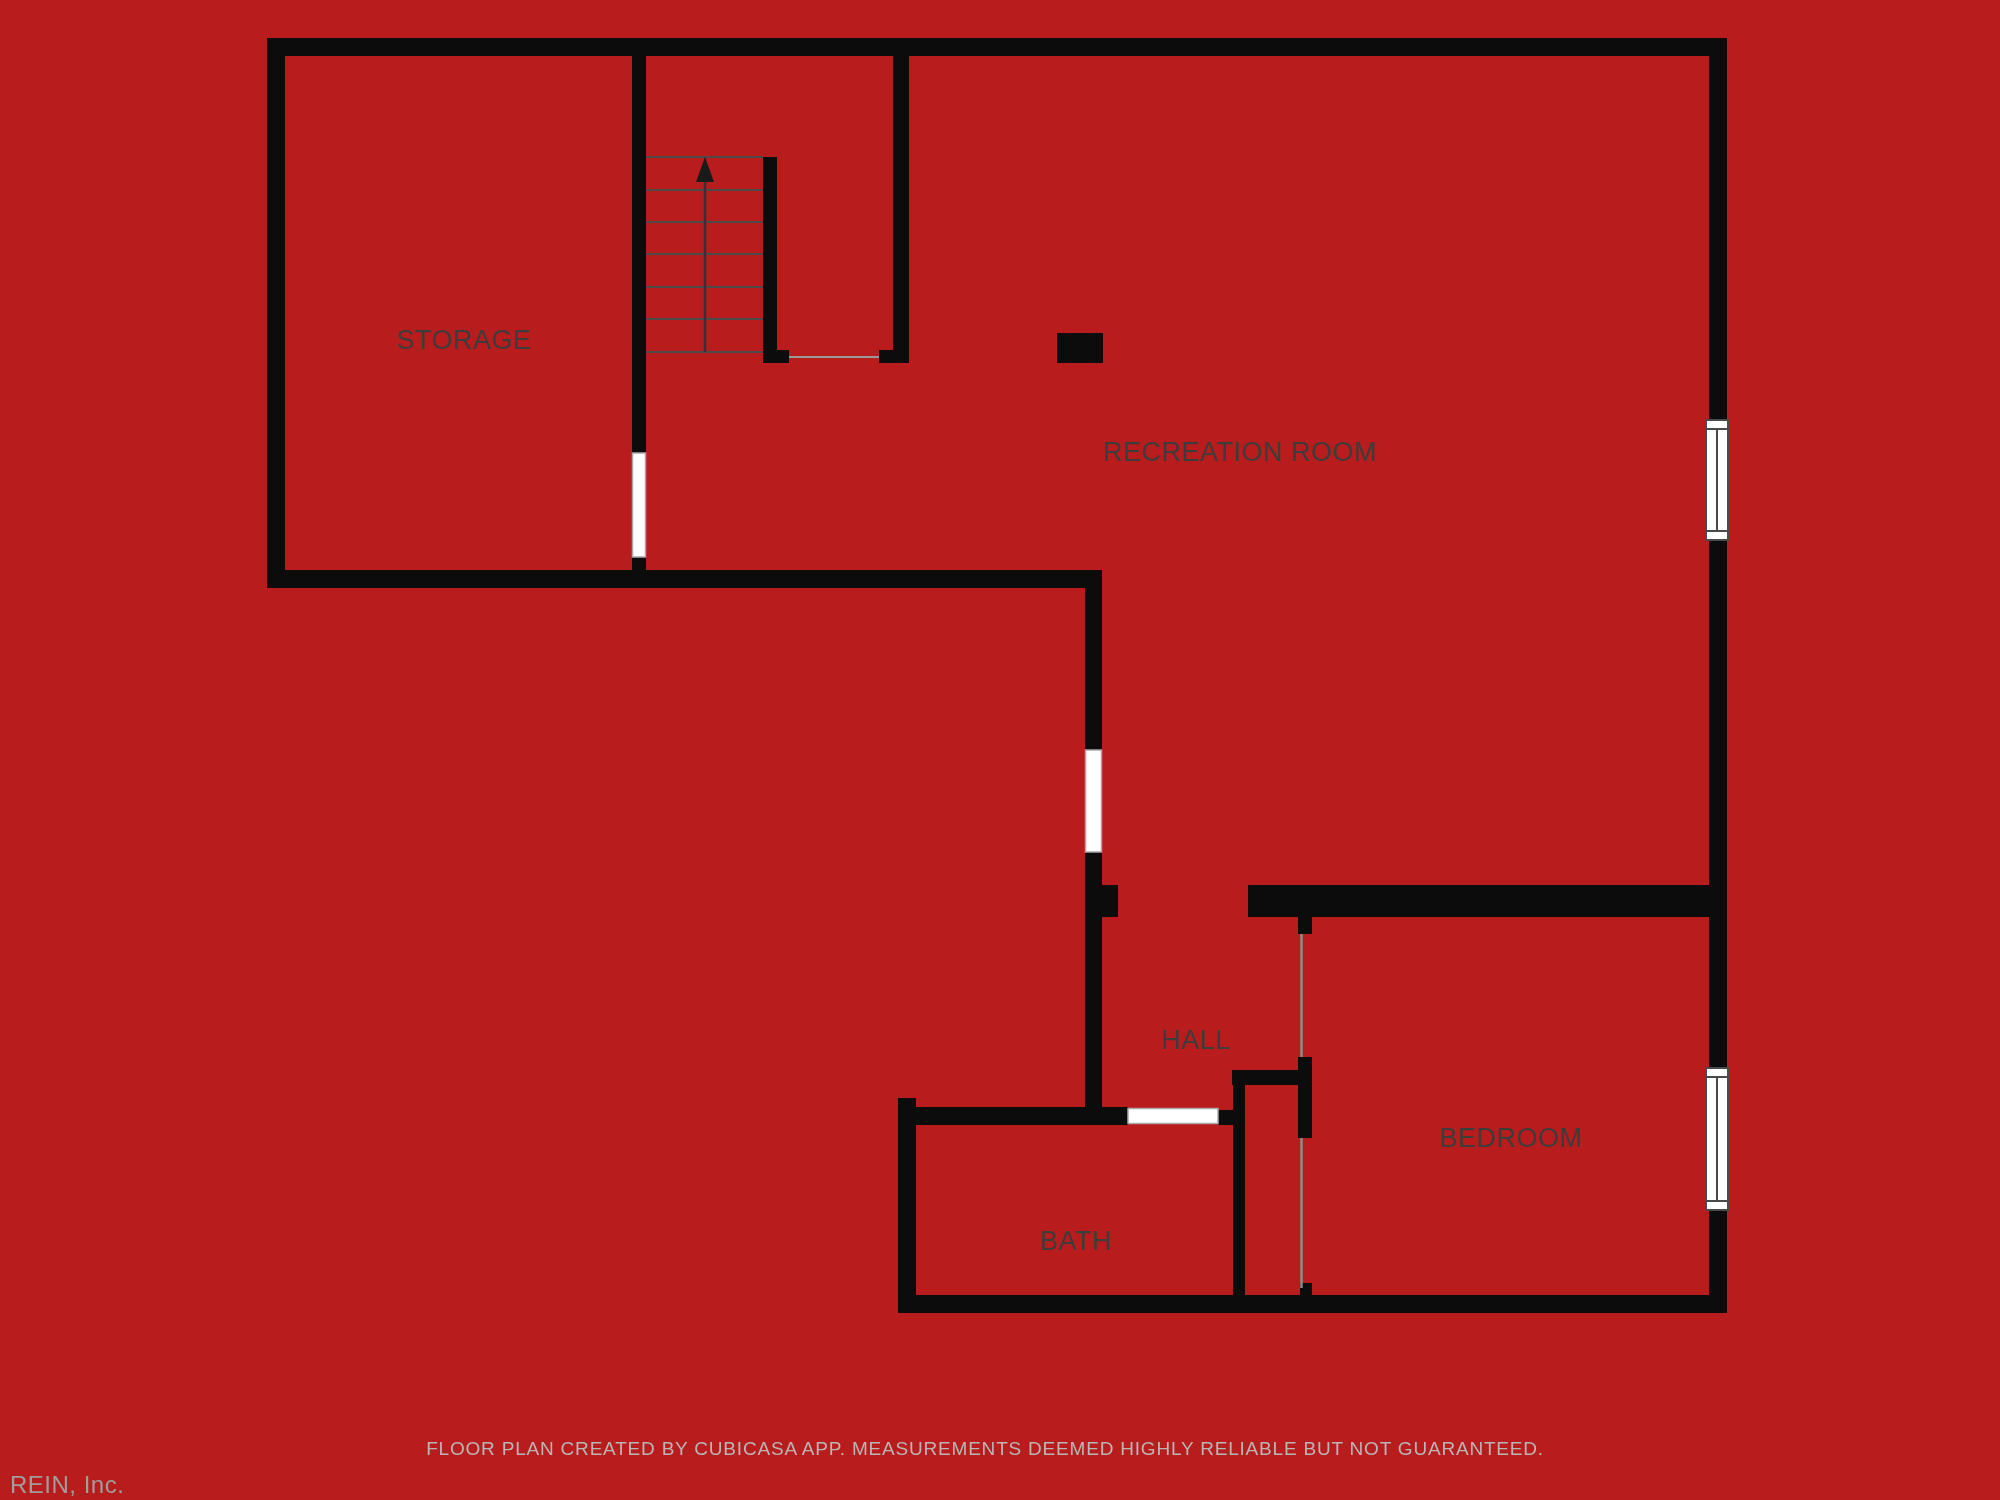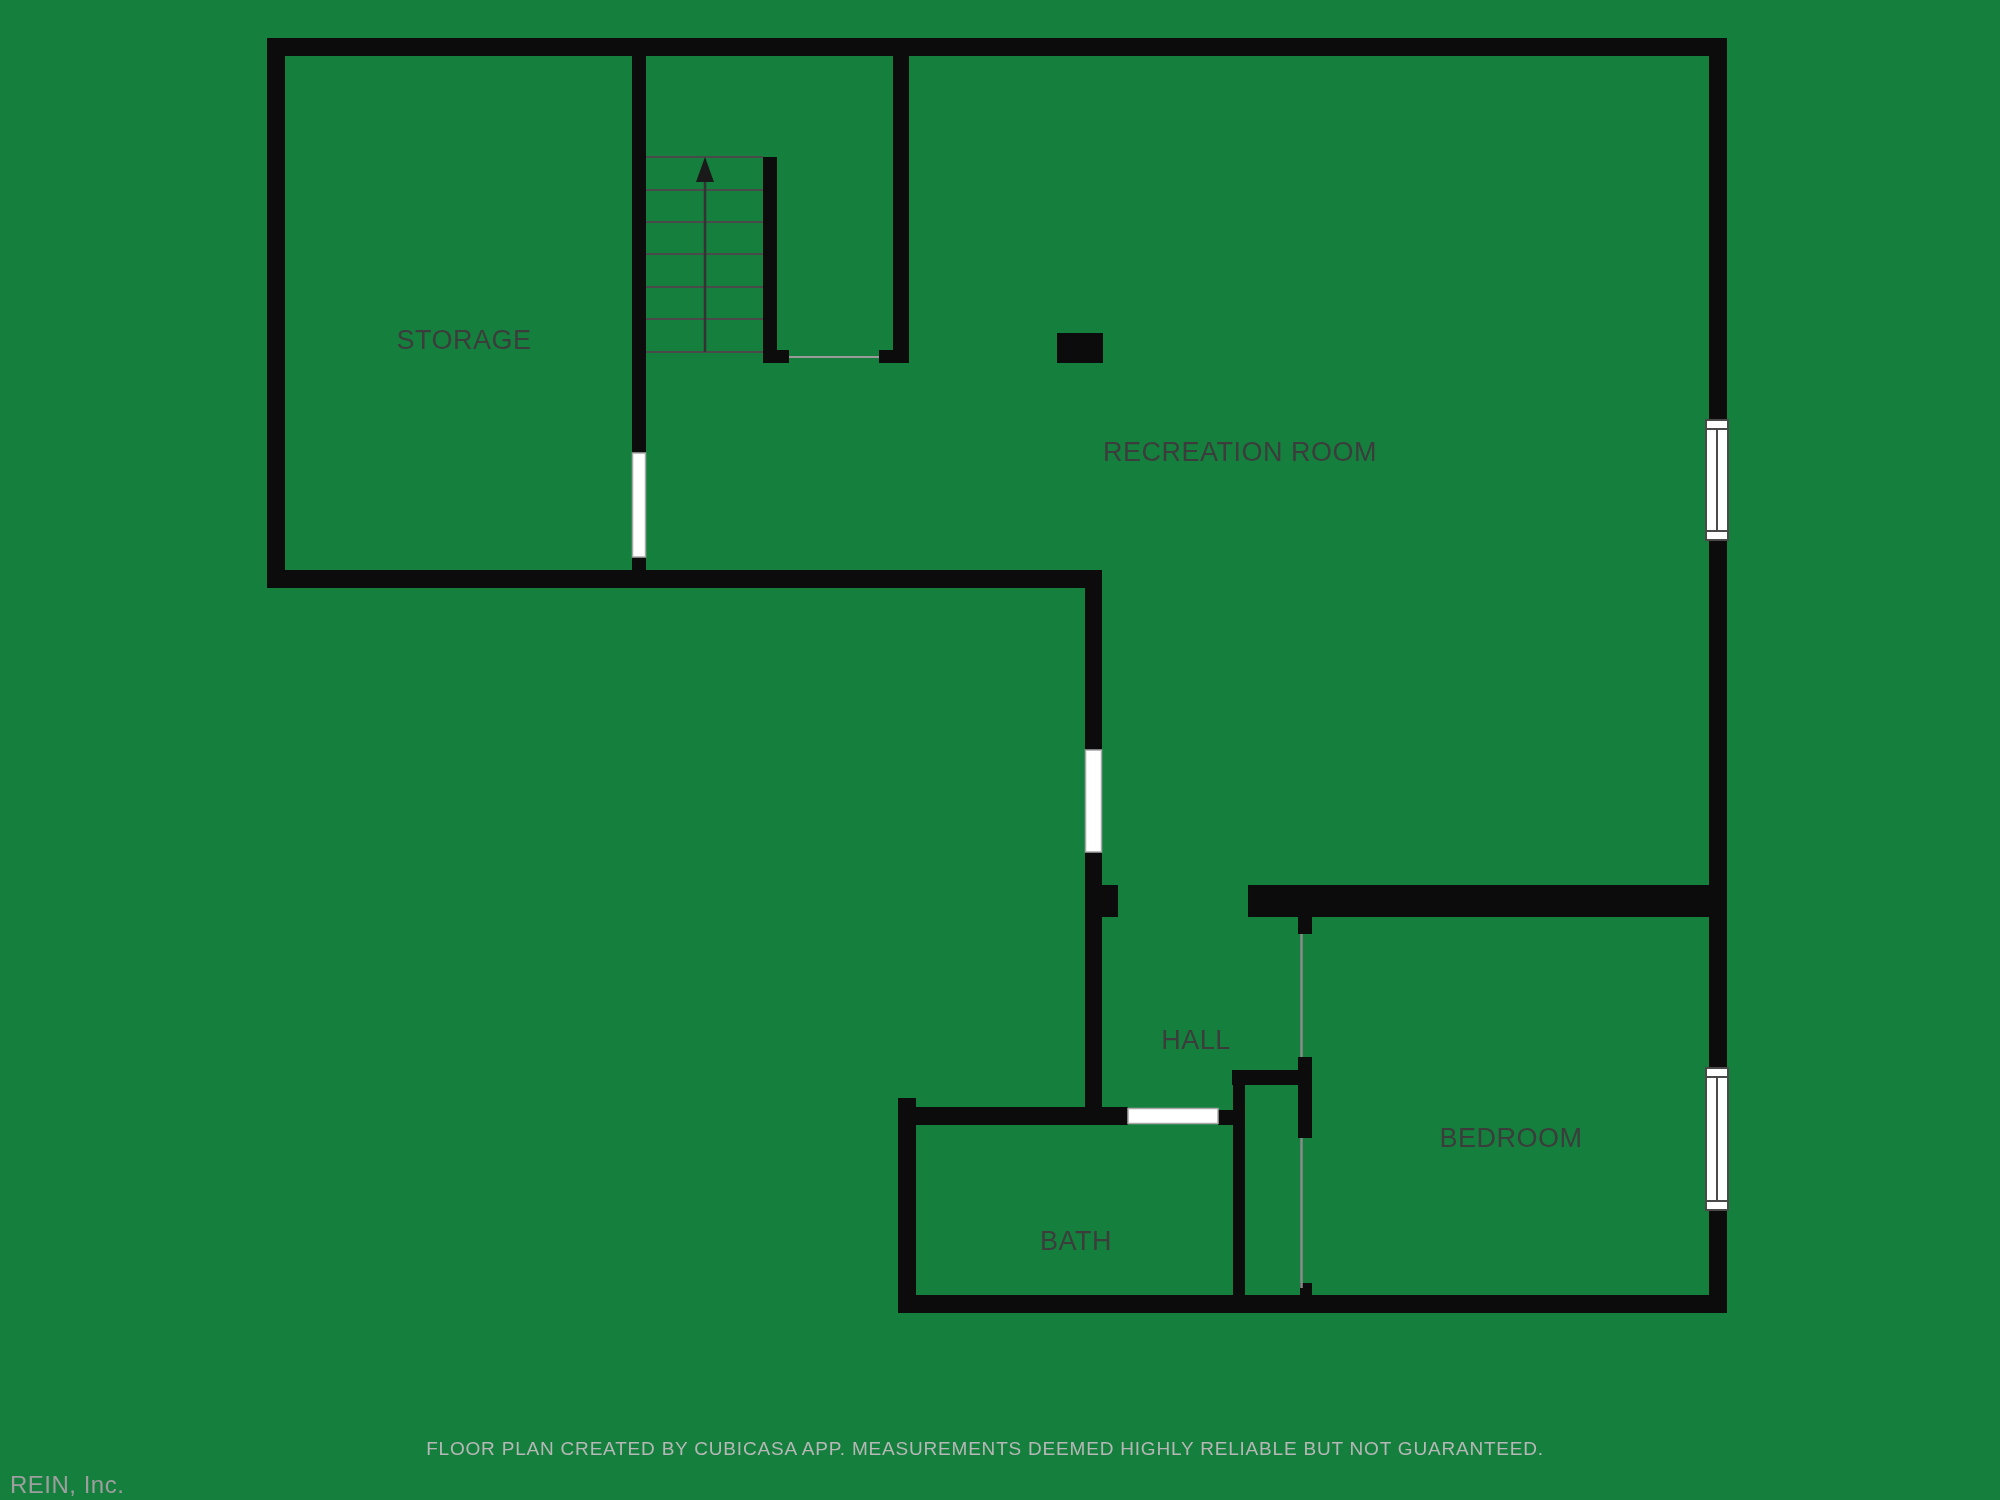--- a/index.html
+++ b/index.html
@@ -1,20 +1,20 @@
 <!DOCTYPE html>
 <html><head>
 <meta charset="utf-8">
 <style>
   html, body { margin: 0; padding: 0; background: #ffffff; }
   .canvas {
     position: relative;
     width: 2000px;
     height: 1500px;
-    background: #15803d;
+    background: #b91c1c;
     font-family: "Liberation Sans", sans-serif;
     overflow: hidden;
   }
   svg { display: block; }
   .wall   { fill: #0c0c0c; stroke: none; }
   .tread  { stroke: #4a4a4a; stroke-width: 2; }
   .arrow-line { stroke: #333333; stroke-width: 2.5; }
   .arrow-head { fill: #1a1a1a; }
   .opening { fill: #ffffff; stroke: #a8a8a8; stroke-width: 1.5; }
   .thinline { stroke: #8a8a8a; stroke-width: 2.5; }

